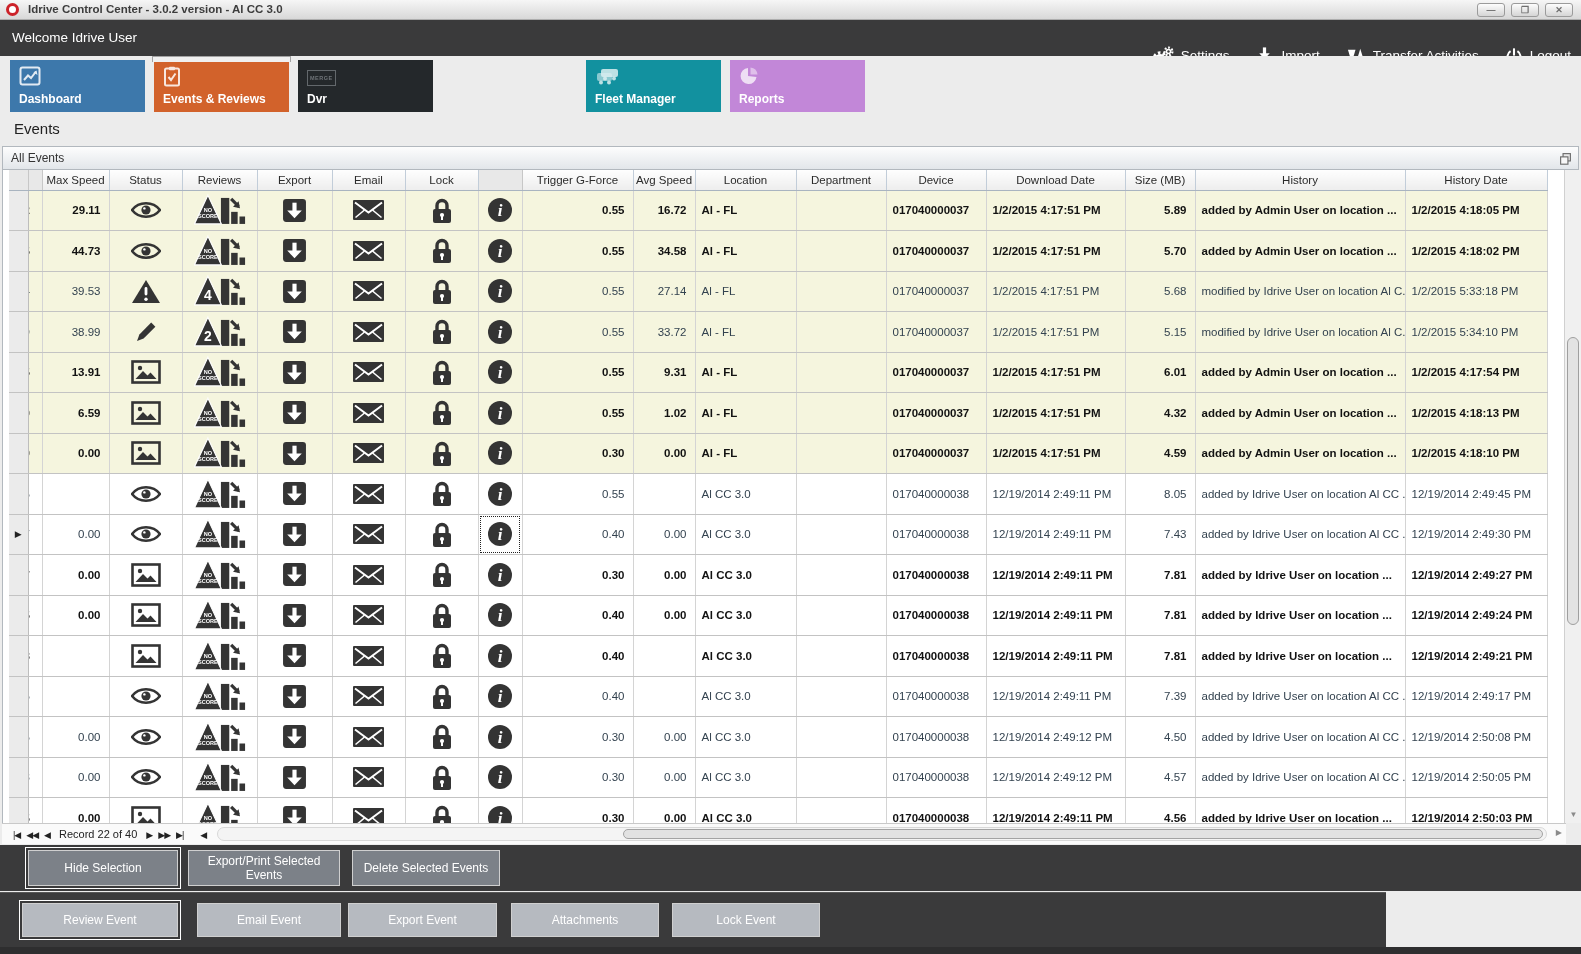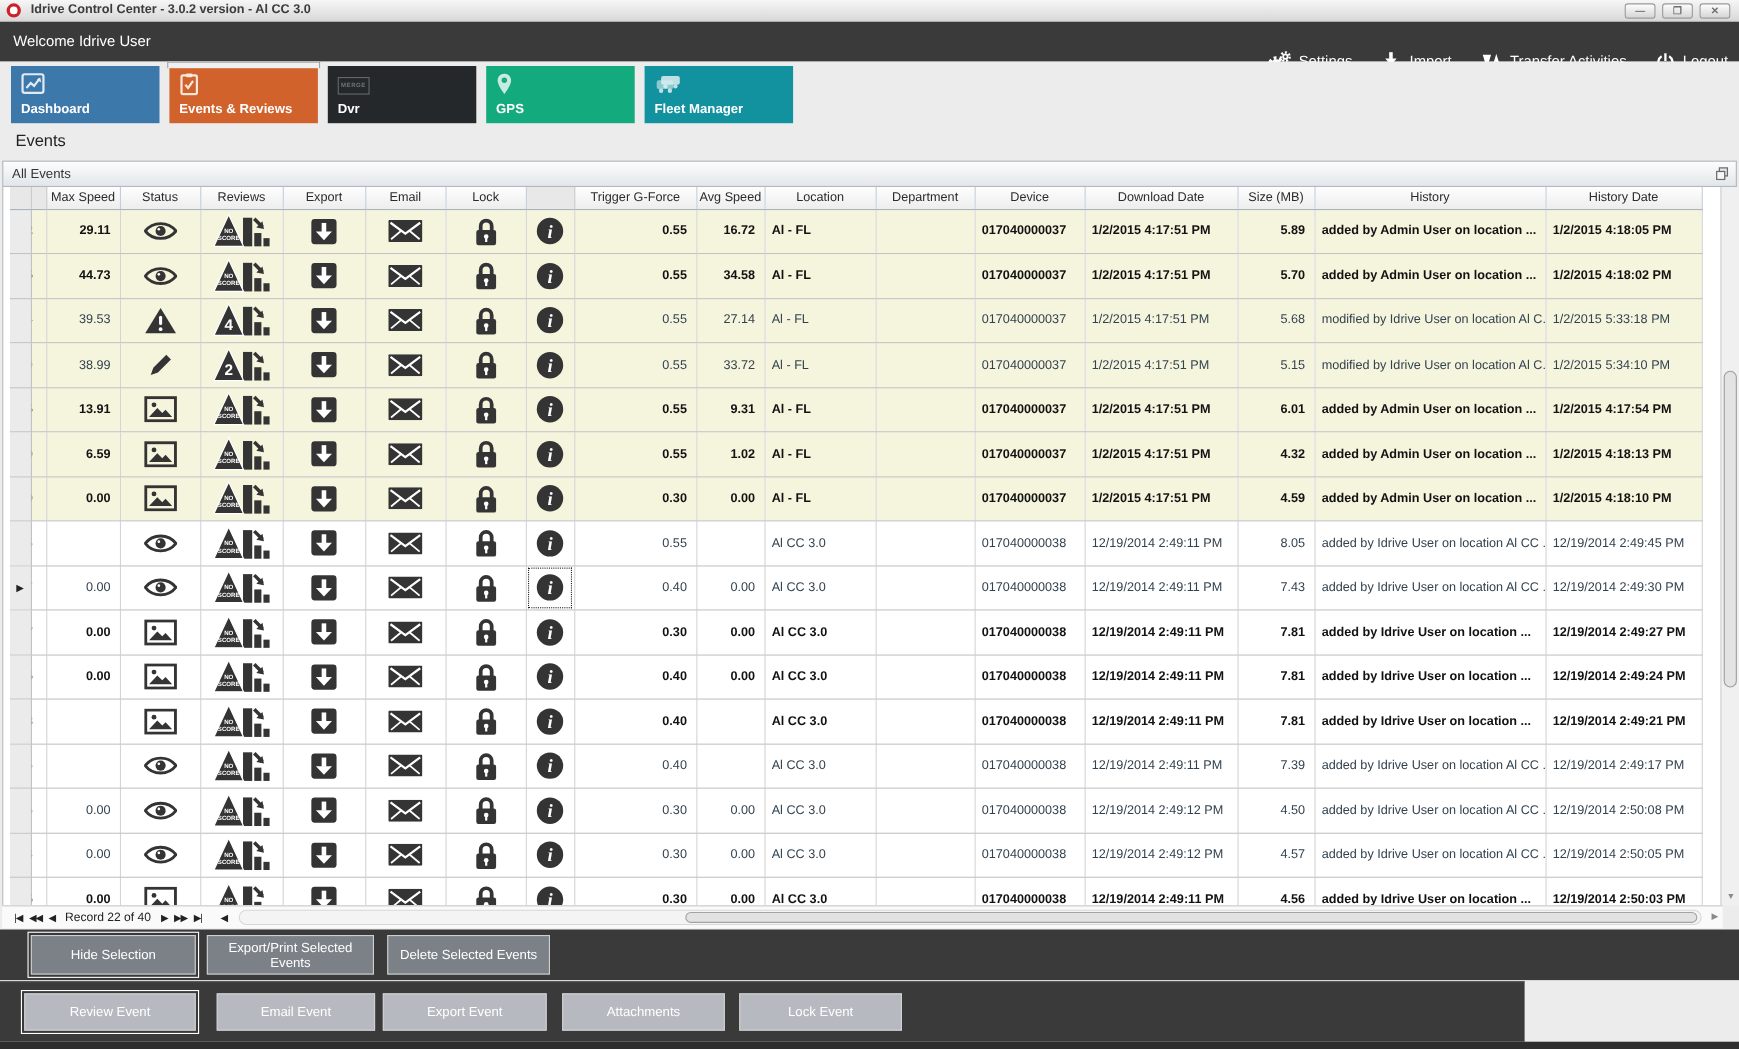--- a/index.html
+++ b/index.html
@@ -165,39 +165,39 @@
           <rect x="2" y="2.5" width="14" height="17" rx="1.5" fill="none" stroke="#fff" stroke-width="2"></rect>
           <rect x="6" y="0.8" width="6" height="3.4" rx="1" fill="#fff"></rect>
           <polyline points="5.5,11 8,14 12.5,7.5" fill="none" stroke="#fff" stroke-width="2"></polyline>
         </svg></span>
       <span class="tlabel">Events &amp; Reviews</span>
     </div>
     <div class="tab" style="left: 298px; background: rgb(36, 40, 43);">
       <span class="ticon"><span class="dvrbox">MERGE</span></span>
       <span class="tlabel">Dvr</span>
     </div>
-    <div class="tab" style="left: 442px; background: rgb(19, 171, 125);">
-      <span class="ticon"><svg width="15" height="21" viewBox="0 0 16 22">
-          <path d="M8,1 C3.8,1 1.5,4.3 1.5,7.4 C1.5,12.3 8,20.5 8,20.5 S14.5,12.3 14.5,7.4 C14.5,4.3 12.2,1 8,1 Z" fill="#fff" fill-opacity=".9"></path>
-          <circle cx="8" cy="7.2" r="2.6" fill="#13ab7d"></circle>
-        </svg></span>
-      <span class="tlabel">GPS</span>
-    </div>
     <div class="tab" style="left: 586px; background: rgb(18, 145, 159);">
       <span class="ticon"><svg width="26" height="20" viewBox="0 0 26 20">
           <g fill="#fff" fill-opacity=".85">
             <rect x="6" y="3" width="17" height="8" rx="2"></rect>
             <circle cx="10" cy="12.5" r="2"></circle>
             <circle cx="19" cy="12.5" r="2"></circle>
             <rect x="2" y="7" width="15" height="8" rx="2" fill-opacity=".6"></rect>
             <circle cx="6" cy="16.5" r="2"></circle>
             <circle cx="14" cy="16.5" r="2"></circle>
           </g>
         </svg></span>
       <span class="tlabel">Fleet Manager</span>
+    </div>
+    <div class="tab" style="left: 730px; background: rgb(194, 135, 216);">
+      <span class="ticon"><svg width="20" height="20" viewBox="0 0 20 20">
+          <path d="M9,2 A8,8 0 1 0 17.5,11 L9,10 Z" fill="#fff" fill-opacity=".85"></path>
+          <path d="M11.5,1.5 A8,8 0 0 1 18.5,8.5 L11.5,8.5 Z" fill="#fff" fill-opacity=".55"></path>
+        </svg></span>
+      <span class="tlabel">Reports</span>
     </div>
   </div>
 
 <div id="page-title">Events</div>
 
 <div id="panelhead">
   <span class="ptitle">All Events</span>
   <span id="panel-restore"><svg width="13" height="13" viewBox="0 0 16 16">
         <rect x="5" y="2" width="9" height="9" fill="#e8e8e8" stroke="#6b6b6b" stroke-width="1.4"></rect>
         <rect x="2" y="6" width="9" height="9" fill="#f7f7f7" stroke="#6b6b6b" stroke-width="1.4"></rect>

